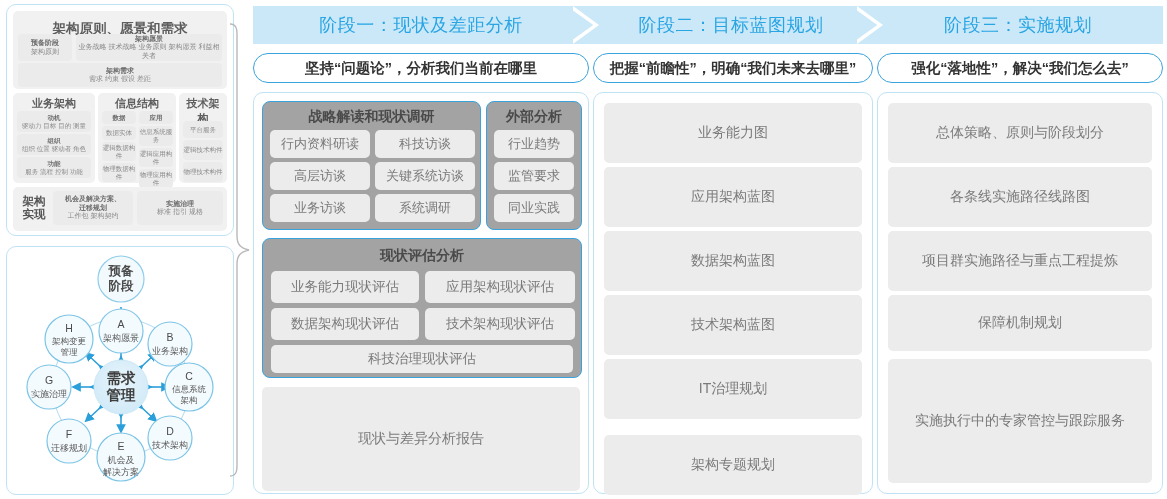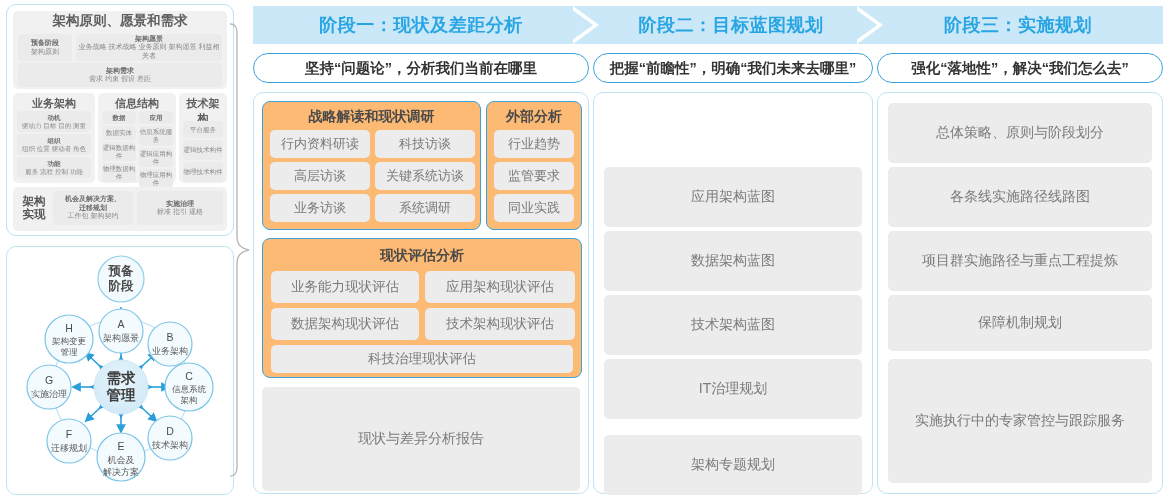--- a/index.html
+++ b/index.html
@@ -9,21 +9,21 @@
     color:#6b6b6b;
     -webkit-font-smoothing:antialiased;
   }
   
   .chip{
     background:#ececec;border-radius:5px;display:flex;align-items:center;
     justify-content:center;text-align:center;color:#7a7a7a;line-height:1.25;
     box-sizing:border-box;
   }
   .bluebox{
-    border:1.3px solid #3aa3dd;border-radius:8px;background:#fdba74;box-sizing:border-box;
+    border:1.3px solid #3aa3dd;border-radius:8px;background:#a3a3a3;box-sizing:border-box;
   }
   .panel-outline{
     border:1.2px solid #bfe3f5;border-radius:10px;background:#ffffff;box-sizing:border-box;
   }
   
   #left-col{position:absolute;left:6px;top:4px;width:228px;height:491px;}
   #togaf-panel{position:absolute;left:0;top:0;width:228px;height:232px;}
   #togaf-inner{position:absolute;left:6px;top:6px;right:6px;bottom:6px;}
   .g-group{background:#f1f1f1;border-radius:5px;box-sizing:border-box;}
   .g-title{font-weight:bold;color:#5e5e5e;text-align:center;}
@@ -37,21 +37,21 @@
   #circle-panel{position:absolute;left:0;top:242px;width:228px;height:249px;}
   #circle-svg{position:absolute;left:0;top:0;}
   
   #brace{position:absolute;left:228px;top:22px;width:24px;height:456px;}
   
   .banner{
     position:absolute;top:6px;height:38px;background:#cbe8f8;
     display:flex;align-items:center;justify-content:center;
   }
   .banner span{
-    color:#29a5e3;font-weight:bold;font-size:18px;letter-spacing:.5px;white-space:nowrap;
+    color:#29a5e3;font-weight:normal;font-size:18px;letter-spacing:.5px;white-space:nowrap;
   }
   .notch{
     position:absolute;top:6px;height:38px;width:26px;background:#ffffff;
     clip-path:polygon(0 0,100% 50%,0 100%,0 88%,78% 50%,0 12%);
     z-index:3;
   }
   
   .subtitle{
     position:absolute;top:53px;height:30px;border:1.3px solid #3aa3dd;border-radius:15px;
     background:#fff;display:flex;align-items:center;justify-content:center;box-sizing:border-box;
@@ -63,21 +63,21 @@
   .sec-title{font-weight:bold;color:#4a4a4a;text-align:center;}
 </style>
 </head>
 <body>
 
 <div id="left-col">
 
   <div id="togaf-panel" class="panel-outline">
     <div id="togaf-inner">
 
-      <div class="g-group" style="position:absolute;left:0;top:0;width:100%;height:78px;padding:0;">
+      <div class="g-group" style="position:absolute;left:0;top:0;width:100%;height:78px;padding:8px;">
         <div class="g-title" style="font-size:13.5px;margin-top:1px;">架构原则、愿景和需求</div>
 
         <div class="sub" style="position:absolute;left:5px;top:23px;width:54px;height:27px;font-size:7px;">
           <b>预备阶段</b>
           <span>架构原则</span>
         </div>
 
         <div class="sub" style="position:absolute;left:63px;top:23px;right:5px;height:27px;font-size:7px;">
           <b>架构愿景</b>
           <span>业务战略 技术战略 业务原则 架构愿景 利益相关者</span>
@@ -276,20 +276,21 @@
     <div class="chip" style="position:absolute;left:162px;top:32px;width:150px;height:32px;font-size:13.5px;">应用架构现状评估</div>
     <div class="chip" style="position:absolute;left:8px;top:69px;width:148px;height:32px;font-size:13.5px;">数据架构现状评估</div>
     <div class="chip" style="position:absolute;left:162px;top:69px;width:150px;height:32px;font-size:13.5px;">技术架构现状评估</div>
     <div class="chip" style="position:absolute;left:8px;top:106px;right:8px;height:28px;font-size:13.5px;">科技治理现状评估</div>
   </div>
 
   <div class="chip" style="position:absolute;left:8px;top:294px;right:8px;height:104px;font-size:14px;">现状与差异分析报告</div>
 </div>
 
 <div class="colbody panel-outline" style="left:593px;width:280px;">
+  <div class="chip" style="position:absolute;left:10px;top:10px;right:10px;height:60px;font-size:14px;">业务能力图</div>
   <div class="chip" style="position:absolute;left:10px;top:74px;right:10px;height:60px;font-size:14px;">应用架构蓝图</div>
   <div class="chip" style="position:absolute;left:10px;top:138px;right:10px;height:60px;font-size:14px;">数据架构蓝图</div>
   <div class="chip" style="position:absolute;left:10px;top:202px;right:10px;height:60px;font-size:14px;">技术架构蓝图</div>
   <div class="chip" style="position:absolute;left:10px;top:266px;right:10px;height:60px;font-size:14px;">IT治理规划</div>
   <div class="chip" style="position:absolute;left:10px;top:330px;right:10px;height:60px;font-size:14px;margin-top:12px;">架构专题规划</div>
 </div>
 
 <div class="colbody panel-outline" style="left:877px;width:286px;">
   <div class="chip" style="position:absolute;left:10px;top:10px;right:10px;height:60px;font-size:14px;">总体策略、原则与阶段划分</div>
   <div class="chip" style="position:absolute;left:10px;top:74px;right:10px;height:60px;font-size:14px;">各条线实施路径线路图</div>

